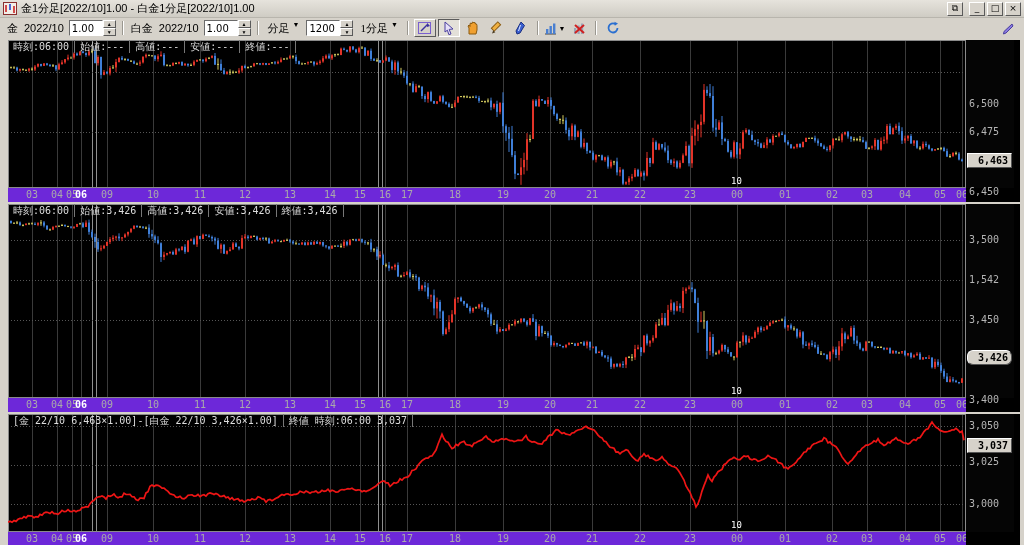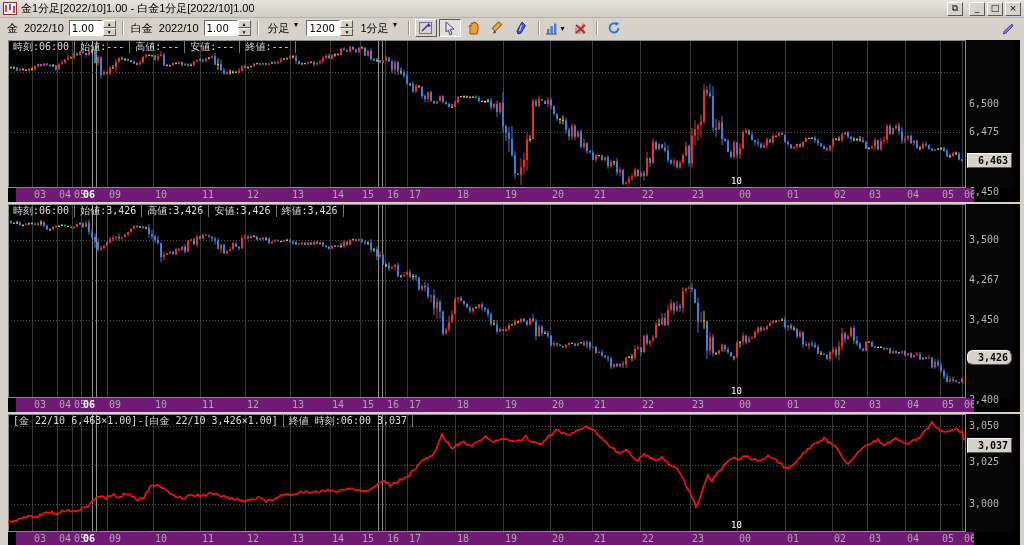--- a/index.html
+++ b/index.html
@@ -20,40 +20,40 @@
   .toolbar{position:absolute;top:19px;left:0;right:0;height:18px;display:flex;align-items:center;
            padding:0 4px;background:#d6d2ca;}
   .tlabel{font-size:11px;color:#000;margin:0 3px;white-space:nowrap;}
   .spinner{display:flex;align-items:stretch;height:16px;margin:0 2px;}
   .spinner input{width:34px;height:16px;border:1px solid;border-color:#6a6a6a #fff #fff #6a6a6a;
                  font-size:10px;padding:0 2px;font-family:"DejaVu Sans",sans-serif;}
   .spinbtns{display:flex;flex-direction:column;width:13px;}
   .spinbtns div{flex:1;background:#d6d2ca;border:1px solid;border-color:#fff #5a5a5a #5a5a5a #fff;
                 font-size:5px;line-height:6px;text-align:center;color:#000;}
   .vsep{width:2px;height:14px;margin:0 4px;border-left:1px solid #9a978f;border-right:1px solid #fff;}
-  .dd{display:flex;margin:0 2px;padding:1px 3px;font-size:11px;color:#000;white-space:nowrap;}
+  .dd{display:flex;margin:0 2px;padding:1px 3px;font-size:11px;color:#000;white-space:nowrap;font-family:Liberation Serif, serif;}
   .dd .caret{font-size:7px;margin-left:3px;color:#000;}
   .iconbtn{width:22px;height:18px;display:flex;align-items:center;justify-content:center;margin:0 1px;
            background:#d6d2ca;}
   .iconbtn.boxed{border:1px solid;border-color:#fff #5a5a5a #5a5a5a #fff;}
   .iconbtn.pressed{border:1px solid;border-color:#5a5a5a #fff #fff #5a5a5a;background:#e3e0d9;}
   .iconbtn svg{display:block;}
   .icon-caret{font-size:7px;margin-left:1px;color:#000;}
   .pen-right{margin-left:auto;margin-right:2px;}
   
   .workspace{position:absolute;top:38px;left:0;width:1024px;height:507px;background:#d6d2ca;}
   .panel{position:absolute;left:8px;width:1012px;background:#000;}
   .plot{position:absolute;left:0;top:0;background:#000;}
   .plot svg{display:block;}
   .axis{position:absolute;left:958px;top:0;width:48px;background:#050505;overflow:visible;}
   .ylabel{position:absolute;left:3px;font:10px "DejaVu Sans Mono",monospace;color:#b5b5b5;white-space:nowrap;}
   .pricebox{position:absolute;left:1px;width:45px;text-align:right;padding:1px 3px 1px 1px;
             font:bold 10px "DejaVu Sans Mono",monospace;color:#000;background:#d6d2ca;
             border:1px solid;border-color:#fff #555 #555 #fff;}
-  .xlabels{position:absolute;left:8px;width:958px;height:14px;background:#701a75;overflow:hidden;}
+  .xlabels{position:absolute;left:0;width:958px;height:14px;background:#6d28d9;overflow:hidden;}
   .xlab{position:absolute;top:1px;width:24px;text-align:center;font:10px "DejaVu Sans Mono",monospace;color:#aaa;}
   .xlab.bold{color:#fff;font-weight:bold;}
   .chart-header{position:absolute;top:0;left:0;z-index:2;display:flex;height:13px;align-items:center;}
   .hfield{padding:0 5px;border-right:1px solid #777;color:#ddd;
           font:10px "DejaVu Sans Mono",monospace;white-space:nowrap;line-height:13px;}
 </style>
 </head>
 <body>
 
 <div class="window">
@@ -1570,21 +1570,21 @@
             <rect x="947" y="176.70313504600492" width="2" height="1.3826087715235076" fill="#3f7fd8"></rect>
             <line x1="951" y1="177.87192692692335" x2="951" y2="180.14533024050834" stroke="#3f7fd8"></line>
             <rect x="950" y="178.08574381752842" width="2" height="1" fill="#3f7fd8"></rect>
             <line x1="954" y1="173.9472925248243" x2="954" y2="178.90689647479522" stroke="#e23328"></line>
             <rect x="953" y="174.46828725884333" width="2" height="4.356415597777243" fill="#e23328"></rect>
             <text x="723" y="190" fill="#fff" font-size="9px" font-family="DejaVu Sans Mono, monospace">10</text>
           </svg>
         </div>
       <div class="axis" style="height: 194px;">
           <div class="ylabel" style="top: 30px;">3,500</div>
-          <div class="ylabel" style="top: 70px;">4,267</div>
+          <div class="ylabel" style="top: 70px;">1,542</div>
           <div class="ylabel" style="top: 110px;">3,450</div>
           <div class="ylabel" style="top: 190px;">3,400</div>
           <div class="pricebox" style="top: 146.4px; border-radius: 6px;">3,426</div>
         </div>
       <div class="xlabels" style="top:194px;">
           <span class="xlab" style="left: 12px;">03</span>
           <span class="xlab" style="left: 37px;">04</span>
           <span class="xlab" style="left: 52px;">05</span>
           <span class="xlab bold" style="left: 61px;">06</span>
           <span class="xlab" style="left: 87px;">09</span>

